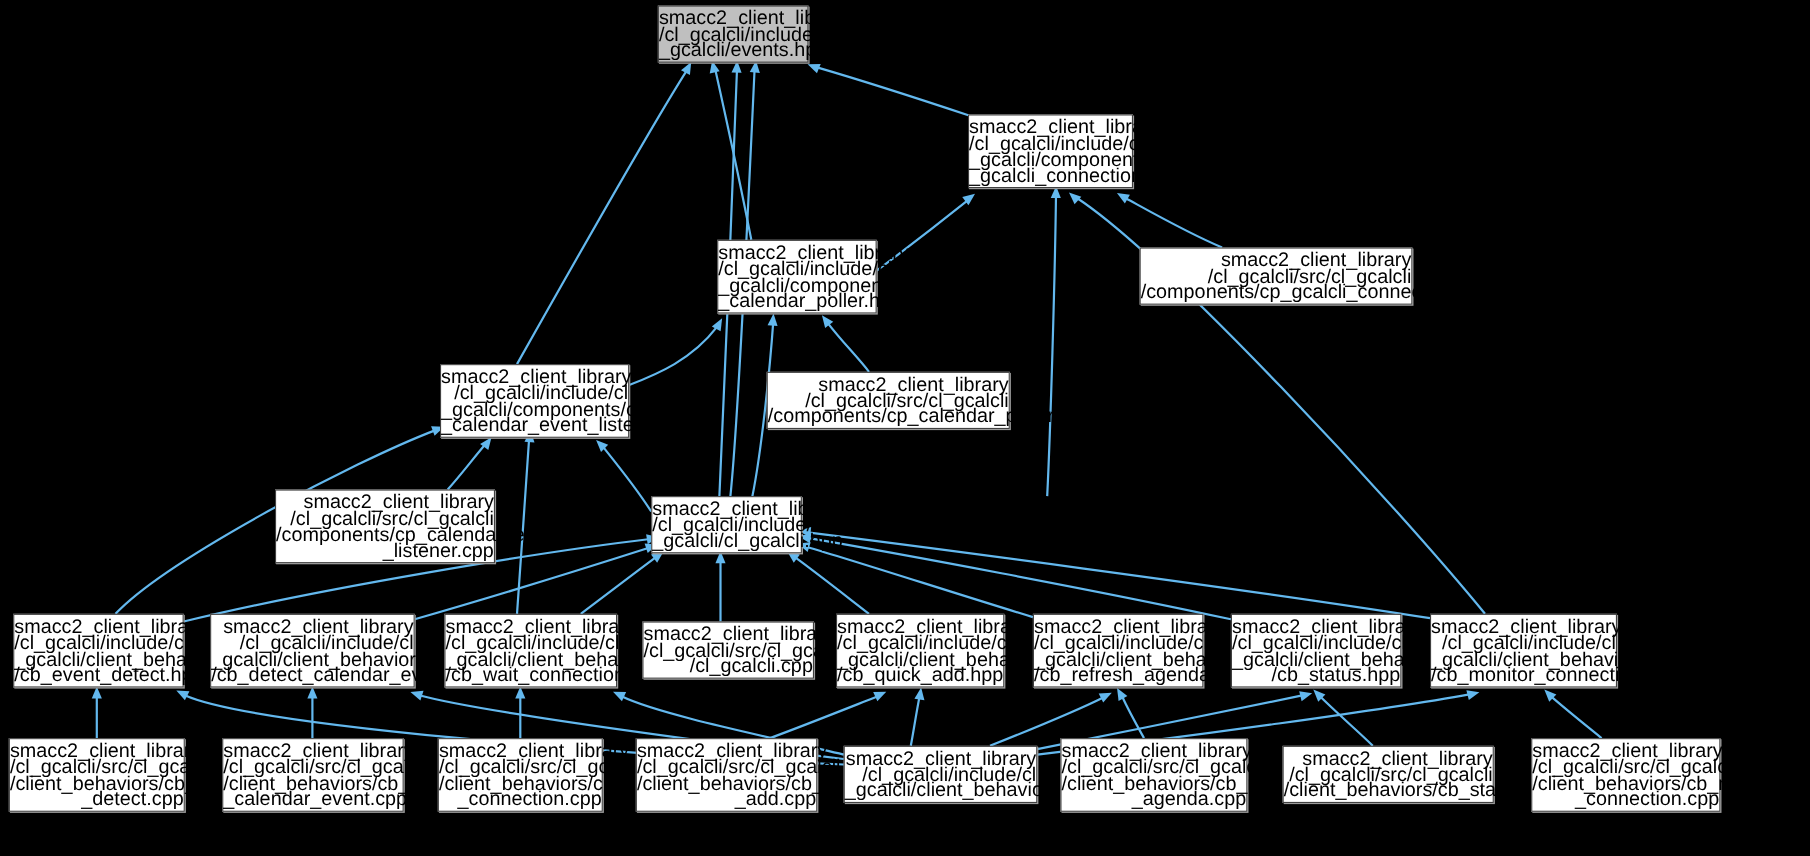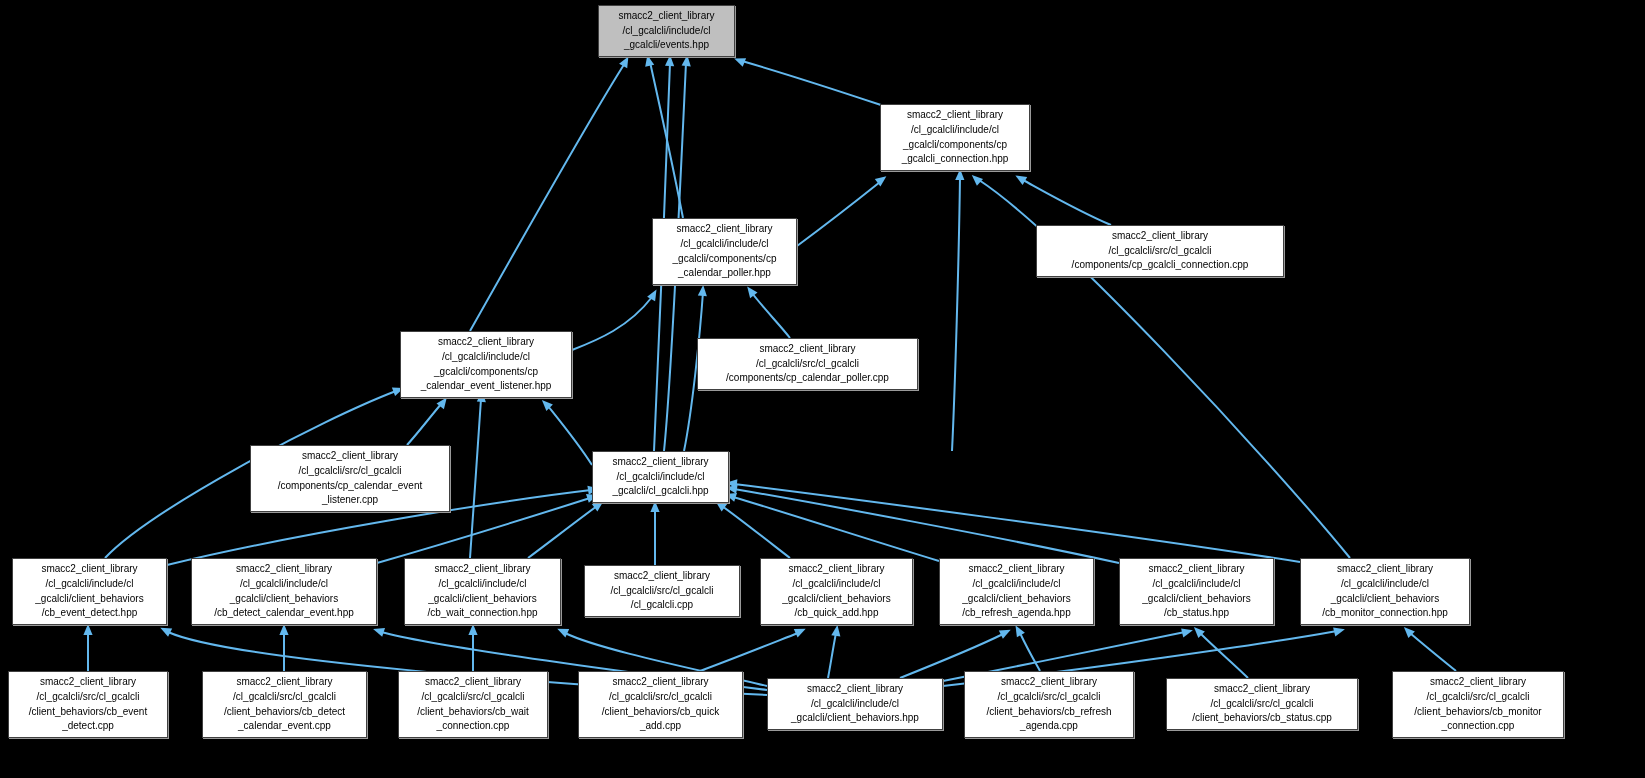--- a/index.html
+++ b/index.html
@@ -22,23 +22,23 @@
     width: 1645px;
     height: 778px;
     pointer-events: none;
   }
   .node {
     position: absolute;
     box-sizing: border-box;
     background: #ffffff;
     border: 1px solid #404040;
     color: #000000;
-    font-size: 10px;
+    font-size: 18px;
     line-height: 14.6px;
-    text-align: center;
+    text-align: right;
     display: flex;
     flex-direction: column;
     align-items: center;
     justify-content: center;
     white-space: pre;
     letter-spacing: 0px;
     box-shadow: 1px 1px 0 #9a9a9a;
   }
   .node.root {
     background: #bfbfbf;

